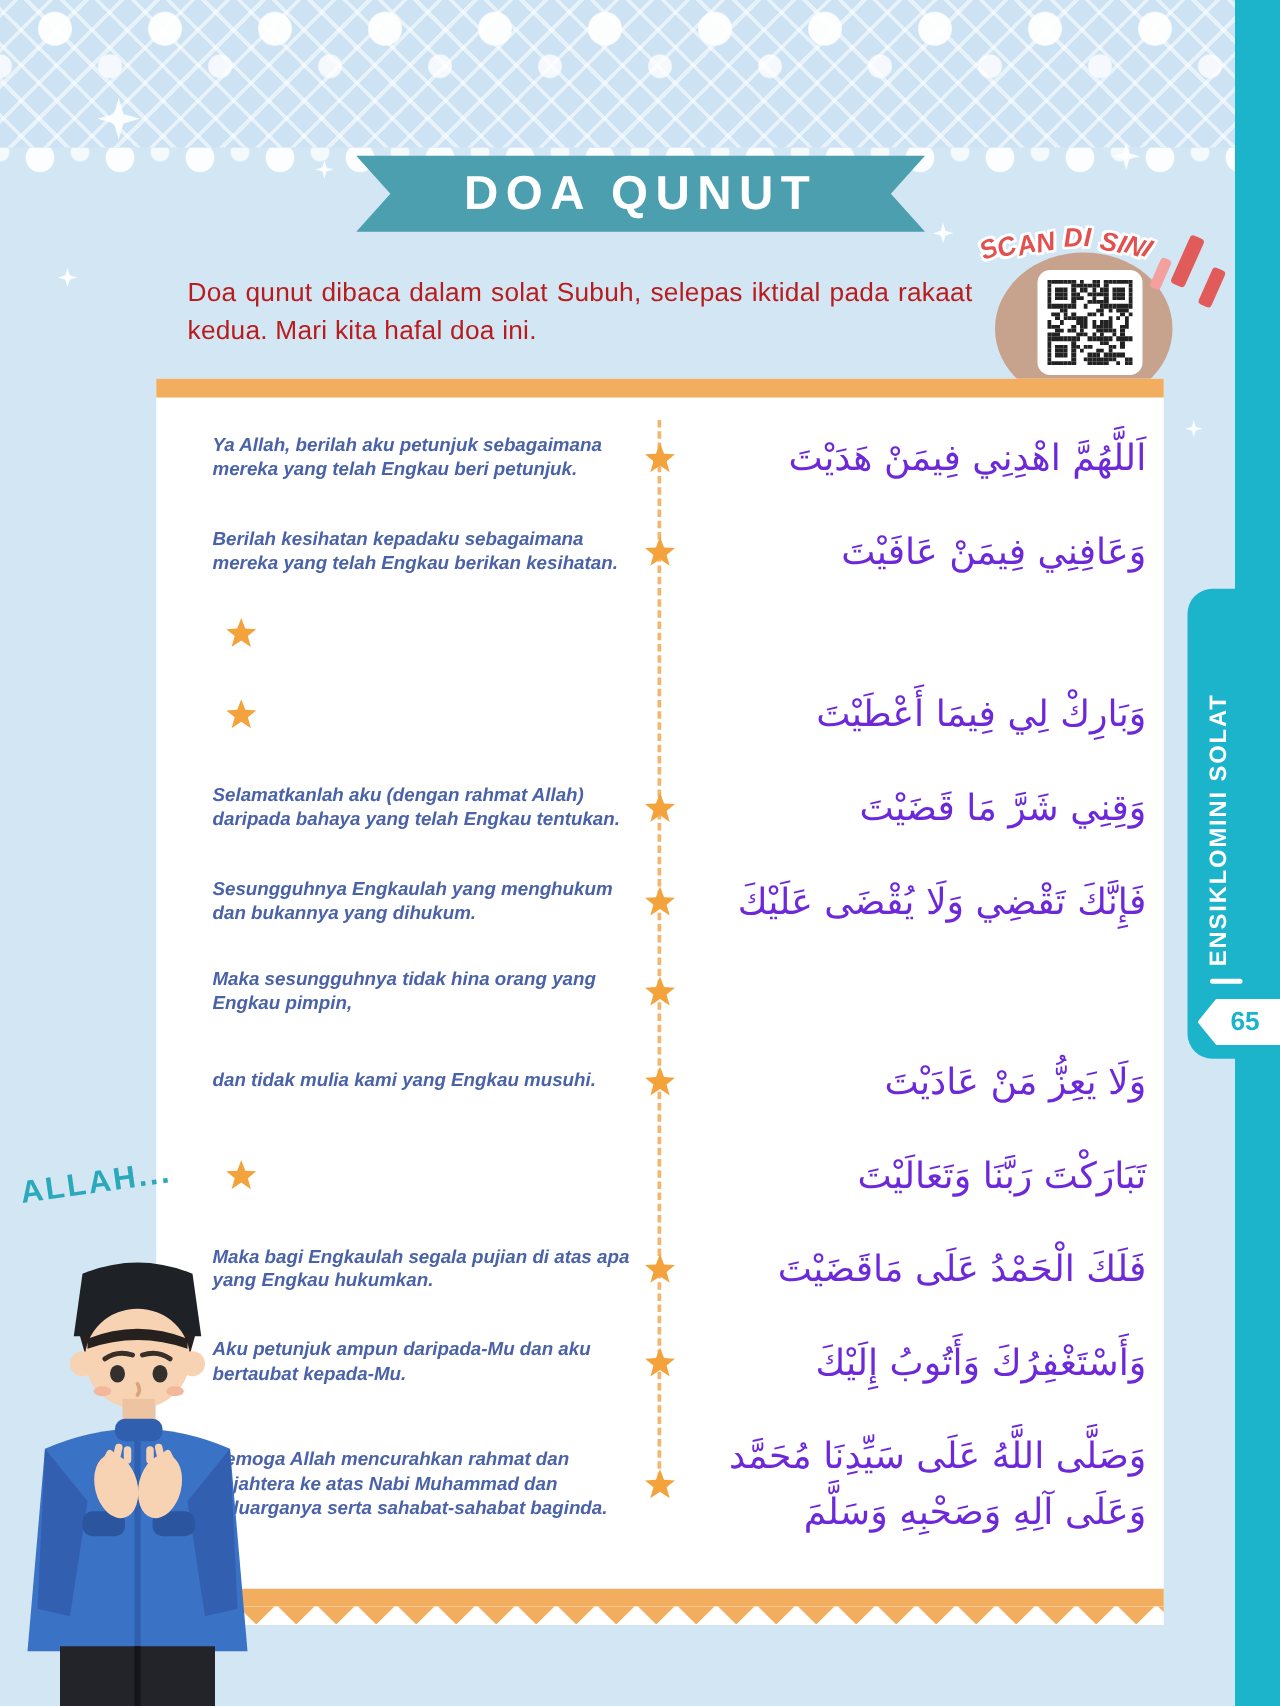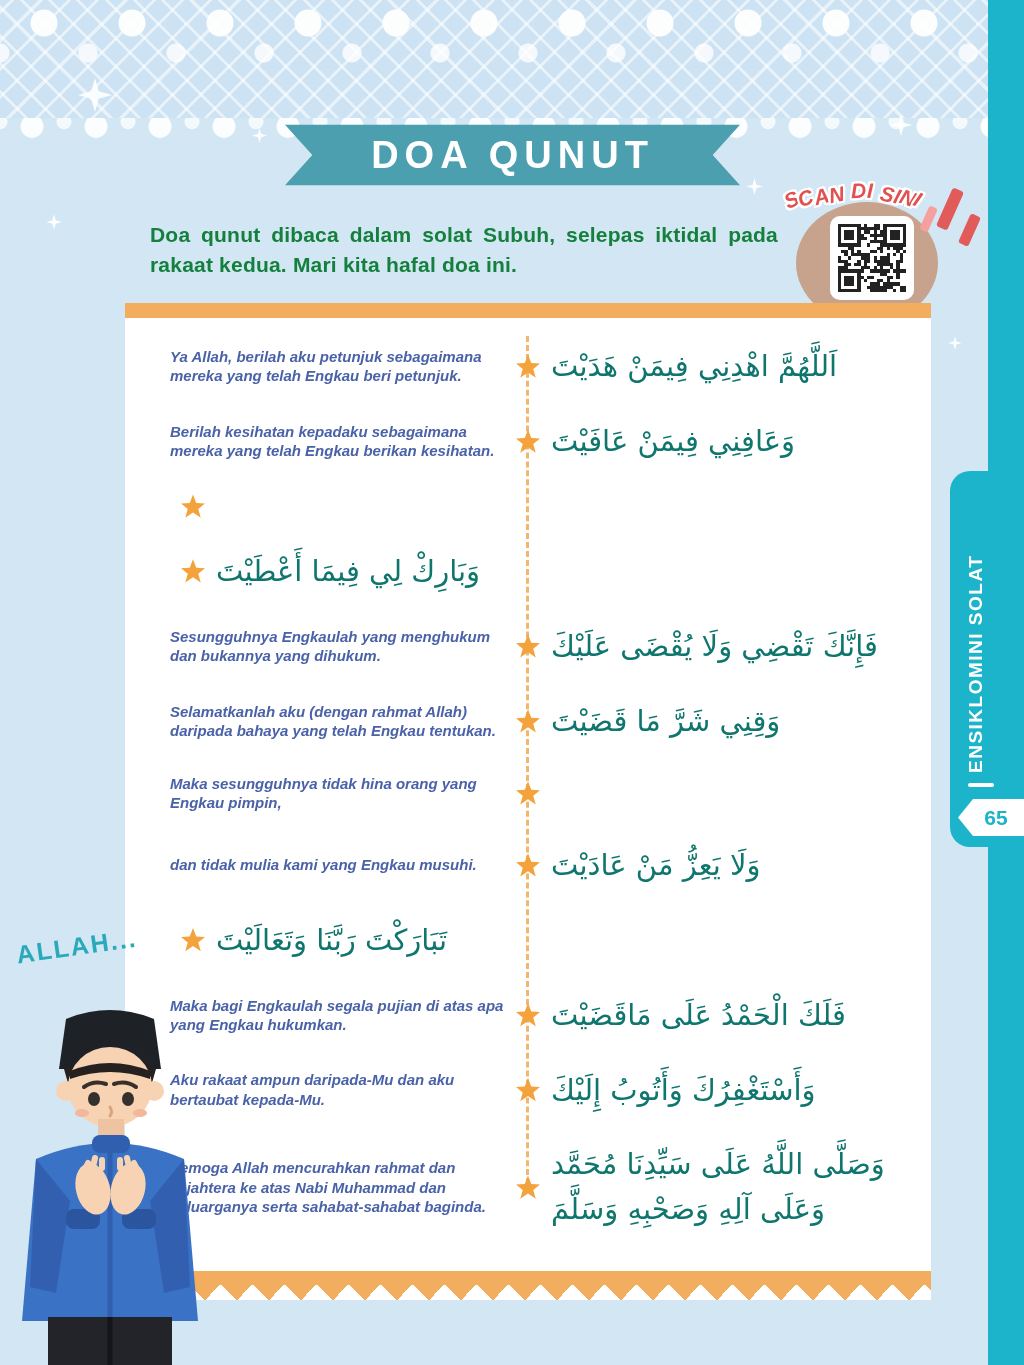--- a/index.html
+++ b/index.html
@@ -35,22 +35,22 @@
     display:flex;align-items:center;justify-content:center;padding-left:10px;box-sizing:border-box;
     color:#1cb4ca;font-weight:bold;font-size:21px;}
 
   
   .ribbon{position:absolute;left:285px;top:122px;width:455px;height:66px;background:#4b9fae;
     clip-path:polygon(0 4%,100% 4%,94% 50%,100% 96%,0 96%,6% 50%);
     display:flex;align-items:center;justify-content:center;}
   .ribbon span{color:#fff;font-weight:bold;font-size:38px;letter-spacing:6px;}
 
   
-  .intro{position:absolute;left:150px;top:220px;width:628px;color:#15803d;
-    font-size:21px;font-weight:700;line-height:1.42;text-align:justify;letter-spacing:.2px;}
+  .intro{position:absolute;left:150px;top:220px;width:628px;color:#b91c1c;
+    font-size:21px;font-weight:400;line-height:1.42;text-align:justify;letter-spacing:.2px;}
 
   
   .scan-label{position:absolute;left:768px;top:178px;width:170px;text-align:center;
     color:#e2514f;font-weight:bold;font-size:21px;font-style:italic;letter-spacing:1px;
     text-shadow:-2px -2px 0 #fff,2px -2px 0 #fff,-2px 2px 0 #fff,2px 2px 0 #fff,0 -2px 0 #fff,0 2px 0 #fff,-2px 0 0 #fff,2px 0 0 #fff;}
   .scan-label span{display:inline-block;}
   .speech-bubble{position:absolute;left:796px;top:202px;width:142px;height:122px;background:#c7a28c;
     border-radius:50%;}
   .speech-bubble::after{content:"";position:absolute;left:52px;top:112px;width:22px;height:22px;
     background:#c7a28c;clip-path:polygon(0 0,100% 0,40% 100%);}
@@ -72,21 +72,21 @@
     background:conic-gradient(from 315deg at 50% 100%, #f2ae5e 0 90deg, transparent 90deg) 0 0/32px 15px repeat-x;}
 
   .dua-list{position:relative;flex:1;padding:26px 14px 0 45px;box-sizing:border-box;overflow:hidden;}
   .dash-line{position:absolute;left:401px;top:18px;bottom:78px;width:0;
     border-left:3px dashed #f3b670;}
   .dua-row{display:flex;align-items:center;margin-bottom:30px;position:relative;}
   .malay{width:335px;flex:none;color:#4a62a8;font-size:15px;font-weight:bold;font-style:italic;line-height:1.3;}
   .star-col{width:46px;flex:none;display:flex;align-items:center;justify-content:center;}
   .star{width:25px;height:25px;background:#f4a33c;flex:none;
     clip-path:polygon(50% 2%,63% 36%,98% 38%,71% 60%,81% 95%,50% 74%,19% 95%,29% 60%,2% 38%,37% 36%);}
-  .arabic{flex:1;direction:rtl;text-align:left;color:#0f766e;font-size:29px;line-height:1.55;
+  .arabic{flex:1;direction:rtl;text-align:right;color:#6d28d9;font-size:29px;line-height:1.55;
     font-family:"DejaVu Sans",sans-serif;}
 
   
   .allah-speech{position:absolute;left:16px;top:932px;color:#2aa9bb;font-weight:bold;
     font-size:25px;letter-spacing:2px;transform:rotate(-8deg);z-index:6;}
   .boy{position:absolute;left:0;top:987px;z-index:5;}
 </style>
 </head>
 <body>
 
@@ -592,36 +592,36 @@
     </div>
 
     <div class="dua-row">
       <div class="star-col">
         <div class="star"></div>
       </div>
       <div class="arabic" lang="ar">وَبَارِكْ لِي فِيمَا أَعْطَيْتَ</div>
     </div>
 
     <div class="dua-row">
+      <div class="malay">Selamatkanlah aku (dengan rahmat Allah) daripada bahaya yang telah Engkau tentukan.</div>
+      <div class="star-col">
+        <div class="star"></div>
+      </div>
+      <div class="arabic" lang="ar">وَقِنِي شَرَّ مَا قَضَيْتَ</div>
+    </div>
+
+    <div class="dua-row">
       <div class="malay">Sesungguhnya Engkaulah yang menghukum dan bukannya yang dihukum.</div>
       <div class="star-col">
         <div class="star"></div>
       </div>
       <div class="arabic" lang="ar">فَإِنَّكَ تَقْضِي وَلَا يُقْضَى عَلَيْكَ</div>
     </div>
 
     <div class="dua-row">
-      <div class="malay">Selamatkanlah aku (dengan rahmat Allah) daripada bahaya yang telah Engkau tentukan.</div>
-      <div class="star-col">
-        <div class="star"></div>
-      </div>
-      <div class="arabic" lang="ar">وَقِنِي شَرَّ مَا قَضَيْتَ</div>
-    </div>
-
-    <div class="dua-row">
       <div class="malay">Maka sesungguhnya tidak hina orang yang Engkau pimpin,</div>
       <div class="star-col">
         <div class="star"></div>
       </div>
     </div>
 
     <div class="dua-row">
       <div class="malay">dan tidak mulia kami yang Engkau musuhi.</div>
       <div class="star-col">
         <div class="star"></div>
@@ -638,21 +638,21 @@
 
     <div class="dua-row">
       <div class="malay">Maka bagi Engkaulah segala pujian di atas apa yang Engkau hukumkan.</div>
       <div class="star-col">
         <div class="star"></div>
       </div>
       <div class="arabic" lang="ar">فَلَكَ الْحَمْدُ عَلَى مَاقَضَيْتَ</div>
     </div>
 
     <div class="dua-row">
-      <div class="malay">Aku rakaat ampun daripada-Mu dan aku bertaubat kepada-Mu.</div>
+      <div class="malay">Aku petunjuk ampun daripada-Mu dan aku bertaubat kepada-Mu.</div>
       <div class="star-col">
         <div class="star"></div>
       </div>
       <div class="arabic" lang="ar">وَأَسْتَغْفِرُكَ وَأَتُوبُ إِلَيْكَ</div>
     </div>
 
     <div class="dua-row">
       <div class="malay">Semoga Allah mencurahkan rahmat dan sejahtera ke atas Nabi Muhammad dan keluarganya serta sahabat-sahabat baginda.</div>
       <div class="star-col">
         <div class="star"></div>

